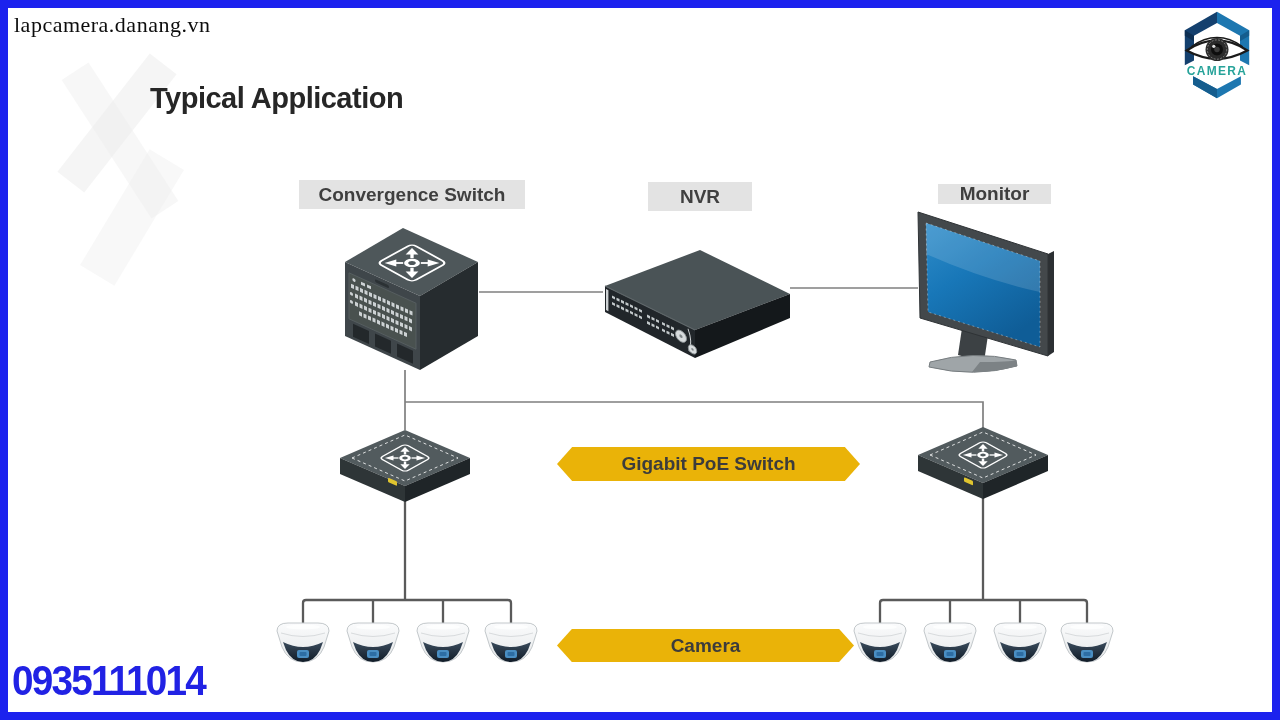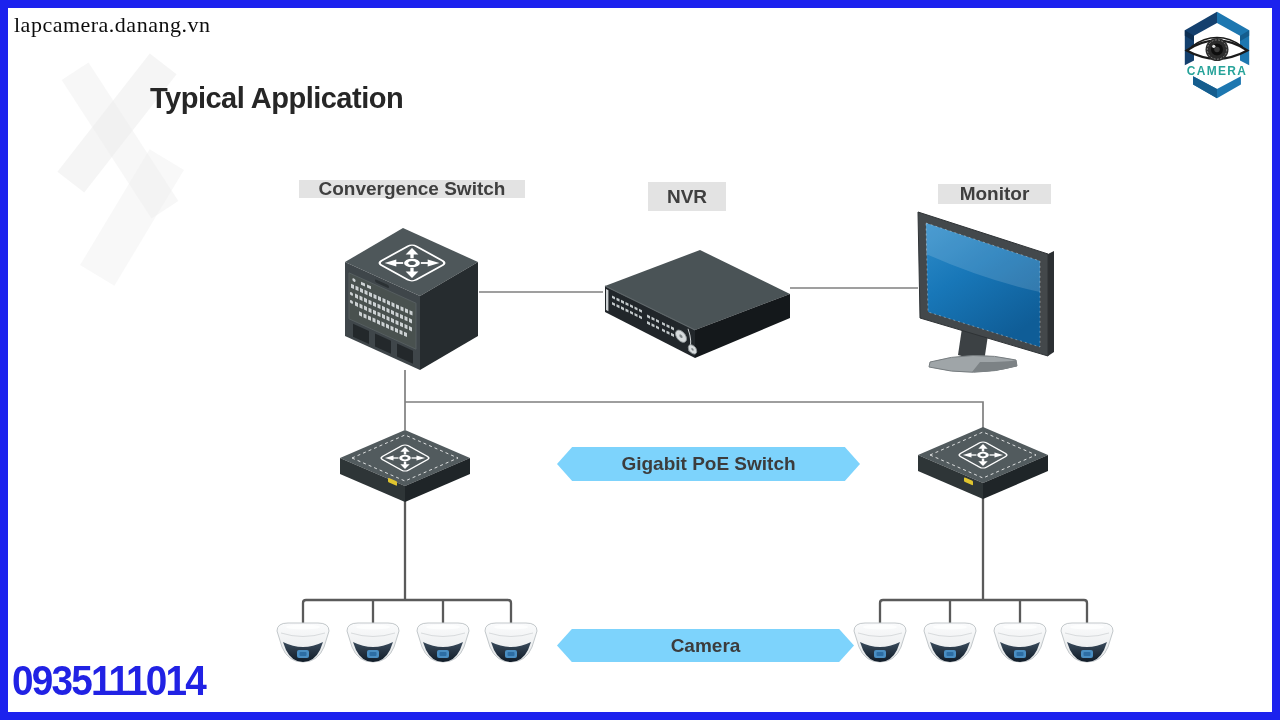--- a/index.html
+++ b/index.html
@@ -5,24 +5,24 @@
   html,body{margin:0;padding:0;}
   body{width:1280px;height:720px;position:relative;font-family:"Liberation Sans",sans-serif;background:#ffffff;overflow:hidden;}
   .frame{position:absolute;inset:0;border:8px solid #1c22ee;box-sizing:border-box;pointer-events:none;z-index:50;}
   .site-text{position:absolute;left:14px;top:12px;font-family:"Liberation Serif",serif;font-size:22px;color:#0d0d0d;letter-spacing:.5px;}
   .page-title{position:absolute;left:150px;top:82px;font-size:29px;font-weight:bold;color:#262626;letter-spacing:-.5px;}
   .watermark{position:absolute;background:#ededed;opacity:.55;}
   .wm1{left:100px;top:48px;width:34px;height:150px;transform:rotate(38deg);}
   .wm2{left:104px;top:58px;width:32px;height:165px;transform:rotate(-33deg);opacity:.45;}
   .wm3{left:112px;top:150px;width:40px;height:135px;transform:rotate(31deg);opacity:.4;}
   .dev-label{position:absolute;background:#e3e3e3;color:#3f3f3f;font-weight:bold;display:flex;align-items:center;justify-content:center;}
-  .lbl-conv{left:299px;top:180px;width:226px;height:18px;font-size:19px;}
-  .lbl-nvr{left:648px;top:182px;width:78px;height:29px;font-size:19px;text-align:right;}
+  .lbl-conv{left:299px;top:180px;width:226px;height:29px;font-size:19px;}
+  .lbl-nvr{left:648px;top:182px;width:104px;height:29px;font-size:19px;text-align:right;}
   .lbl-mon{left:938px;top:184px;width:113px;height:20px;font-size:19px;}
-  .banner{position:absolute;background:#7dd3fc;color:#3c3c3c;font-weight:bold;display:flex;align-items:center;justify-content:center;clip-path:polygon(0% 50%,5% 0%,95% 0%,100% 50%,95% 100%,5% 100%);}
+  .banner{position:absolute;background:#eab308;color:#3c3c3c;font-weight:bold;display:flex;align-items:center;justify-content:center;clip-path:polygon(0% 50%,5% 0%,95% 0%,100% 50%,95% 100%,5% 100%);}
   .bn-poe{left:557px;top:447px;width:303px;height:34px;font-size:19px;}
   .bn-cam{left:557px;top:629px;width:297px;height:33px;font-size:19px;}
   .phone{position:absolute;left:12px;top:656px;font-size:43px;font-weight:bold;color:#2122e4;letter-spacing:-2px;transform:scaleX(.9);transform-origin:left center;}
   .logo{position:absolute;left:1171px;top:8px;width:92px;height:96px;}
   svg.diagram{position:absolute;left:0;top:0;}
 </style>
 </head>
 <body>
 
 <div class="frame"></div>

